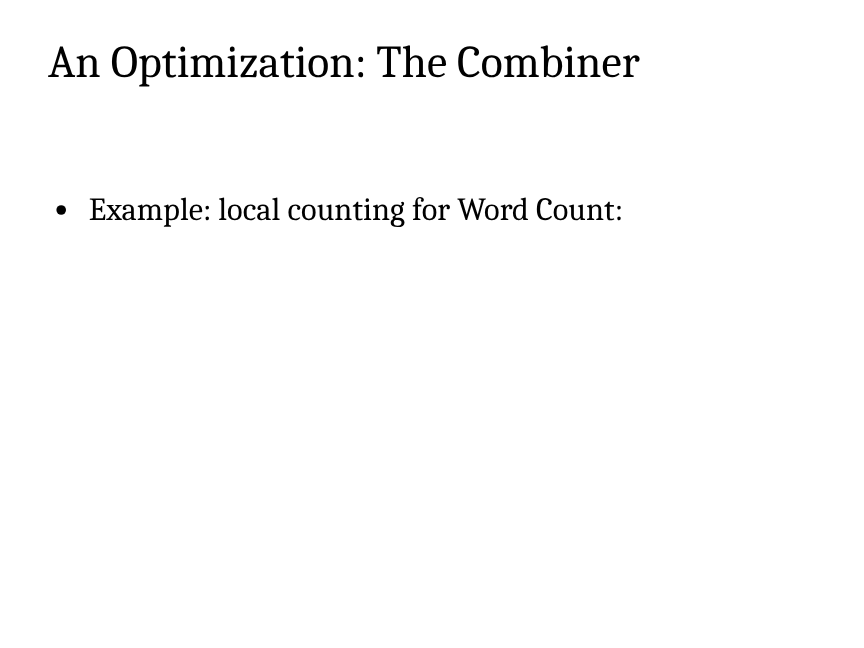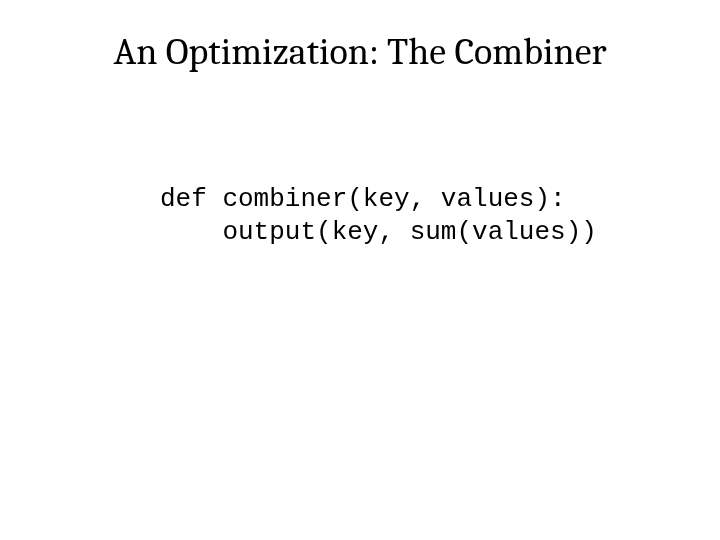--- a/index.html
+++ b/index.html
@@ -12,22 +12,21 @@
     color: #000;
   }
   .slide {
     box-sizing: border-box;
     width: 720px;
     height: 540px;
     padding: 20px 40px 30px 40px;
   }
   .title {
     font-size: 38px;
-    text-align: center;
-    margin: 10px 0 51px 0;
+    margin: 10px 0 40px 0;
     font-weight: 400;
   }
   ul.bullets {
     list-style: disc;
     margin: 0 0 0 30px;
     padding: 0;
   }
   ul.bullets li {
     font-size: 27px;
     line-height: 1.25;
@@ -47,16 +46,17 @@
 </style>
 </head>
 <body>
 
 <div class="slide">
   <h1 class="title">An Optimization: The Combiner</h1>
 
 
   <div class="spacer"></div>
 
+  <ul class="bullets">
+    <li>Example: local counting for Word Count:</li>
+  </ul>
 
-  <div class="code"><span>def combiner(key, values):</span>
-<span>    output(key, sum(values))</span></div>
 </div>
 
 </body></html>

